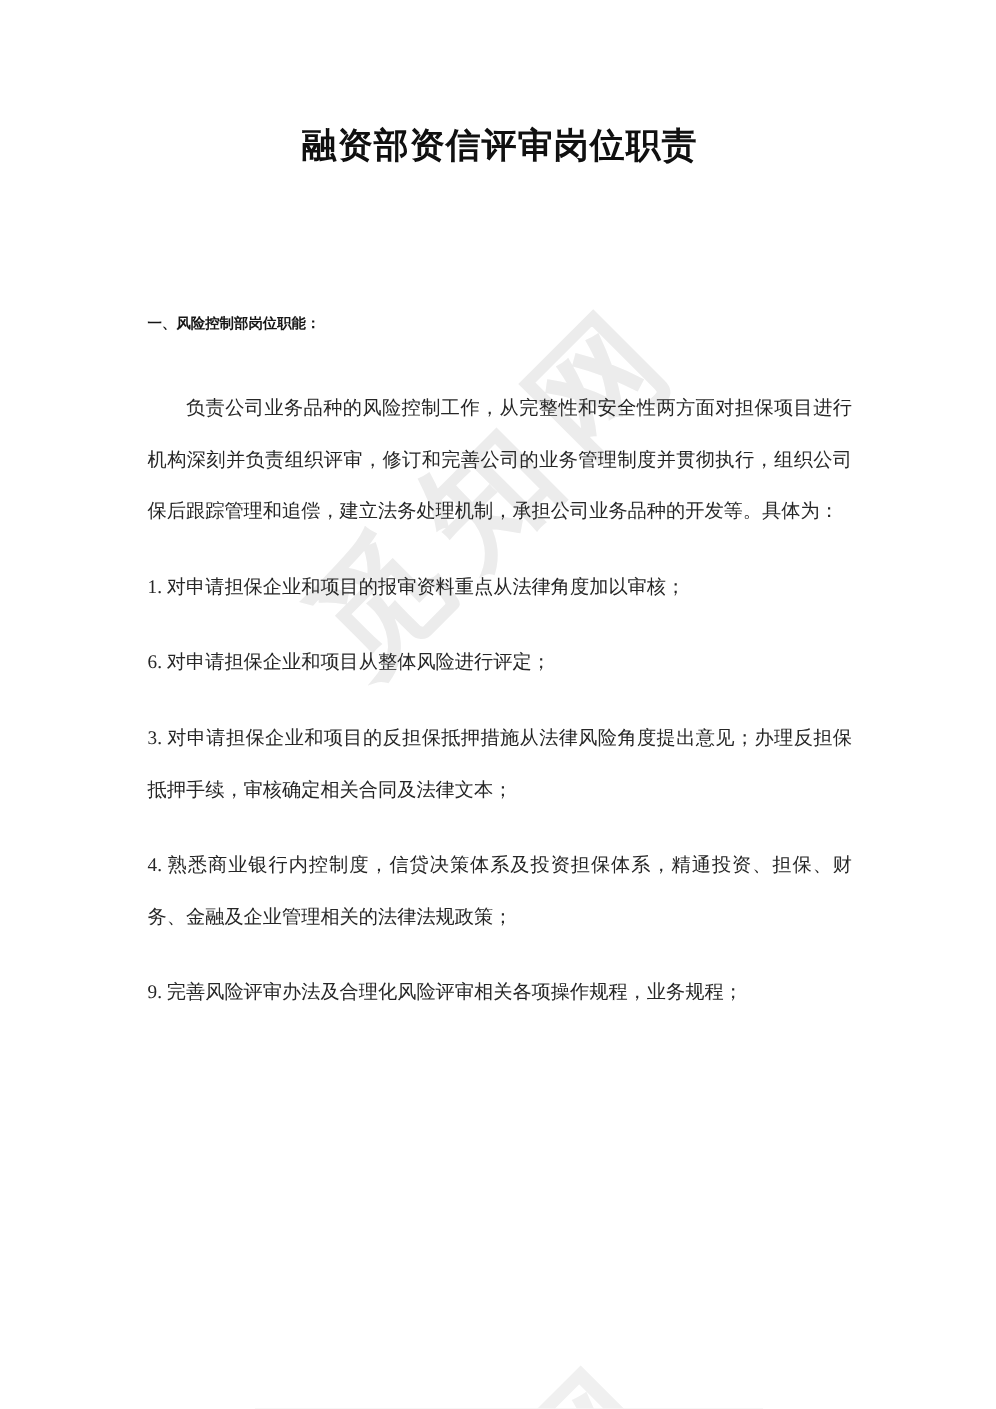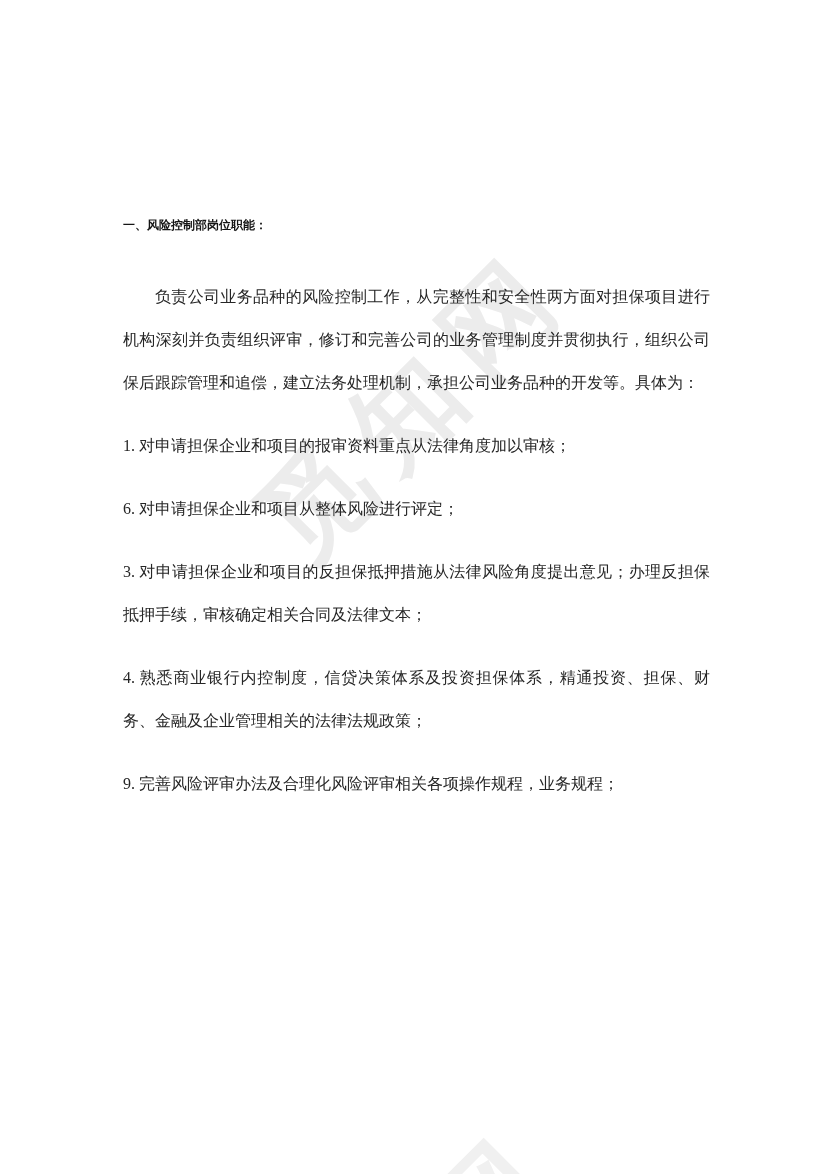--- a/index.html
+++ b/index.html
@@ -83,20 +83,21 @@
 <body>
 
 <div class="page">
 
   <div class="wm wm-main">觅知网</div>
 
   <div class="wm wm-partial">网</div>
 
   <div class="content">
 
+    <h1 class="doc-title">融资部资信评审岗位职责</h1>
 
     <h2 class="section-heading">一、风险控制部岗位职能：</h2>
 
     <p class="para para-intro">负责公司业务品种的风险控制工作，从完整性和安全性两方面对担保项目进行机构深刻并负责组织评审，修订和完善公司的业务管理制度并贯彻执行，组织公司保后跟踪管理和追偿，建立法务处理机制，承担公司业务品种的开发等。具体为：</p>
 
     <p class="para para-item">1. 对申请担保企业和项目的报审资料重点从法律角度加以审核；</p>
 
     <p class="para para-item">6. 对申请担保企业和项目从整体风险进行评定；</p>
 
     <p class="para para-item">3. 对申请担保企业和项目的反担保抵押措施从法律风险角度提出意见；办理反担保抵押手续，审核确定相关合同及法律文本；</p>

